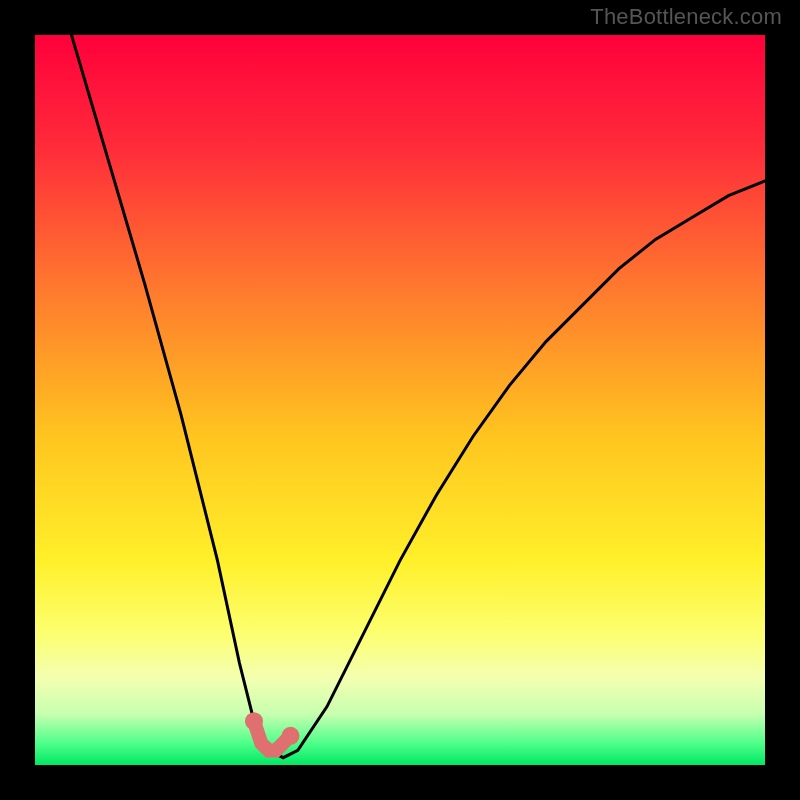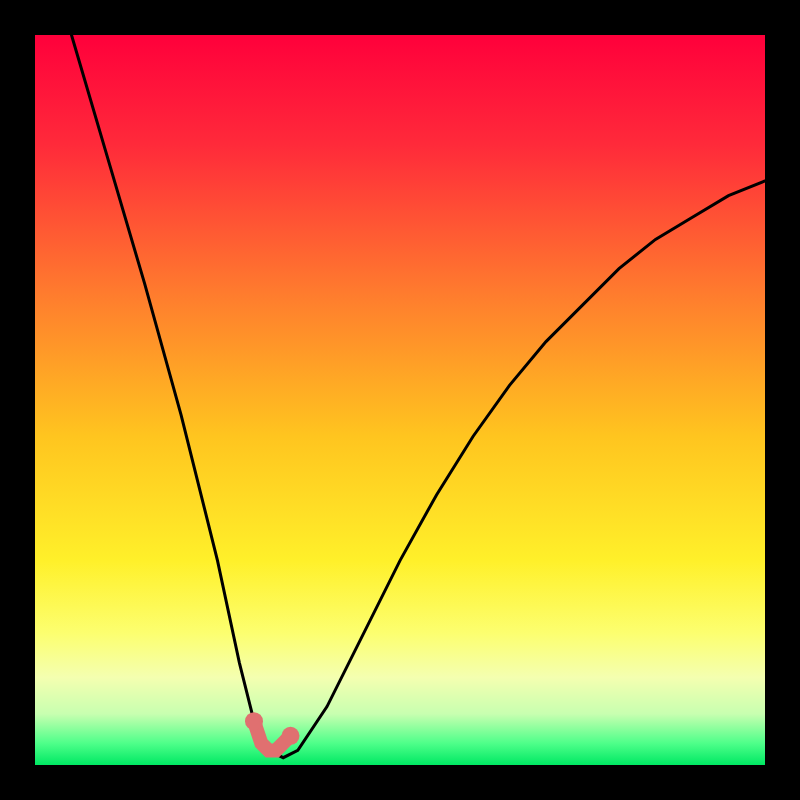--- a/index.html
+++ b/index.html
@@ -57,20 +57,21 @@
     fill: none;
     stroke: #e07070;
     stroke-width: 14;
     stroke-linecap: round;
   }
 </style>
 </head>
 <body>
 
 <div class="frame">
+  <div class="watermark">TheBottleneck.com</div>
 
   <div class="plot-area">
     <svg class="gradient-bg" viewBox="0 0 730 730" preserveAspectRatio="none">
       <defs>
         <linearGradient id="bg-grad" x1="0" y1="0" x2="0" y2="1">
           <stop offset="0%" stop-color="#ff003b"></stop>
           <stop offset="15%" stop-color="#ff2a3a"></stop>
           <stop offset="35%" stop-color="#ff7a2e"></stop>
           <stop offset="55%" stop-color="#ffc51f"></stop>
           <stop offset="72%" stop-color="#fff02a"></stop>

